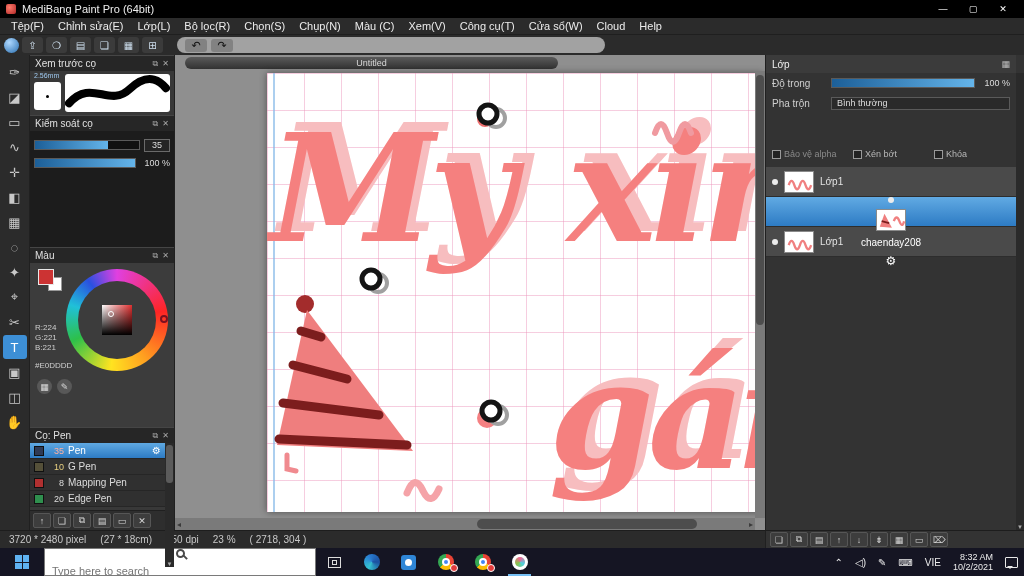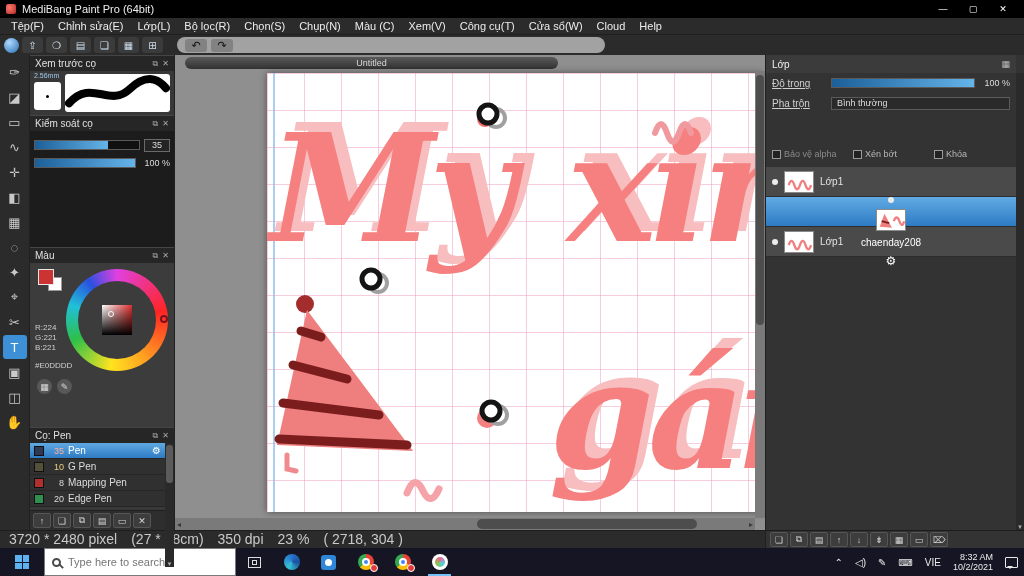--- a/index.html
+++ b/index.html
@@ -101,45 +101,45 @@
   .vscroll .thumb { position:absolute; left:1px; right:1px; top:4px; height:56%; background:#4d4d4d; border-radius:5px; }
   .hscroll { height:12px; flex:none; background:#7a7a7a; position:relative; margin-right:10px; display:flex; align-items:center; justify-content:space-between; padding:0 2px; color:#3a3a3a; font-size:8px; }
   .hscroll .thumb { position:absolute; left:52%; width:38%; top:1px; bottom:1px; background:#4d4d4d; border-radius:6px; }
 
   
   .layerpanel { flex:1; background:#333; border-left:1px solid #202020; display:flex; flex-direction:column; position:relative; padding-right:8px; }
   .lp-scrolltrack { position:absolute; right:0; top:18px; bottom:0; width:8px; background:#2a2a2a; display:flex; flex-direction:column; }
   .lp-header { height:18px; flex:none; background:#3b3b3b; display:flex; align-items:center; padding:0 6px; font-size:10px; color:#f0f0f0; }
   .lp-header .hicon { margin-left:auto; font-size:9px; color:#bbb; }
   .lp-row { height:20px; flex:none; display:flex; align-items:center; gap:5px; padding:0 6px; font-size:10px; color:#cfcfcf; }
-  .lp-label { width:54px; flex:none;text-decoration:underline; }
+  .lp-label { width:54px; flex:none; }
   .dropdown { flex:1; height:13px; background:#2a2a2a; border:1px solid #5a5a5a; display:flex; align-items:center; padding:0 5px; font-size:9px; color:#ddd; }
   .cbrow { height:18px;margin-top:32px; }
   .cb { display:flex; align-items:center; gap:3px; font-size:9px; color:#b8b8b8; flex:1; }
   .cb .box { width:9px; height:9px; border:1px solid #9a9a9a; background:#222; flex:none; }
   .cb.dim { color:#8a8a8a; }
   .layers { margin-top:4px; }
   .layer { height:30px; display:flex; align-items:center; gap:6px; padding:0 6px; background:#4a4a4a; border-bottom:1px solid #2d2d2d; color:#e2e2e2; }
   .layer.selected { background:linear-gradient(#61aae3,#2d7bc4); color:#fff;flex-direction:column; }
   .vis-dot { width:6px; height:6px; border-radius:50%; background:#ececec; flex:none; }
   .thumb-box { width:30px; height:22px; background:#fff; border:1px solid #8a8a8a; flex:none; overflow:hidden; }
   .layer-name { flex:1; font-size:10px; }
   .layer-gear { font-size:12px; color:#fff; }
 
   
   .bottomstrip { height:18px; flex:none; display:flex; background:#2b2b2b; border-top:1px solid #1d1d1d; }
-  .status { flex:1; display:flex; gap:14px; padding:0 9px; font-size:14px; color:#c9c9c9; white-space:nowrap; }
+  .status { flex:1; display:flex; align-items:center; gap:14px; padding:0 9px; font-size:10px; color:#c9c9c9; white-space:nowrap; }
   .lp-actions { width:259px; flex:none; background:#333; border-left:1px solid #202020; display:flex; align-items:center; gap:2px; padding:0 4px; }
 
   
   .taskbar { height:28px; flex:none; background:#151523; display:flex; align-items:stretch; }
   .start { width:44px; display:flex; align-items:center; justify-content:center; }
   .winlogo { width:14px; height:14px; display:grid; grid-template-columns:1fr 1fr; grid-template-rows:1fr 1fr; gap:1px; }
   .winlogo div { background:#5fb2f2; }
-  .searchbox { width:192px; background:#fff; border:1px solid #7a7a7a; display:flex; align-items:center; gap:7px; padding:0 7px; }
+  .searchbox { width:272px; background:#fff; border:1px solid #7a7a7a; display:flex; align-items:center; gap:7px; padding:0 7px;flex-direction:column; }
   .mag { width:9px; height:9px; border:2px solid #4a4a4a; border-radius:50%; position:relative; flex:none; }
   .mag::after { content:""; position:absolute; width:6px; height:2px; background:#4a4a4a; transform:rotate(45deg); right:-5px; bottom:-2px; }
   .searchbox input { border:none; outline:none; background:transparent; width:100%; font-size:11px; color:#333; font-family:inherit; }
   .tb-app { width:37px; display:flex; align-items:center; justify-content:center; position:relative; }
   .tb-app.active::after { content:""; position:absolute; left:7px; right:7px; bottom:0; height:2px; background:#76c0f5; }
   .tv { width:13px; height:11px; border:1px solid #dcdcdc; position:relative; }
   .tv::before { content:""; position:absolute; left:3px; top:2px; right:3px; bottom:2px; border:1px solid #dcdcdc; }
   .edge-ic { width:16px; height:16px; border-radius:50%; background:conic-gradient(from 210deg,#35c1d0,#2a7fd4,#1b4fa0,#35c1d0); }
   .cam-ic { width:15px; height:15px; border-radius:3px; background:#2f86d6; position:relative; }
   .cam-ic::after { content:""; position:absolute; inset:4px; border-radius:50%; background:#fff; }

